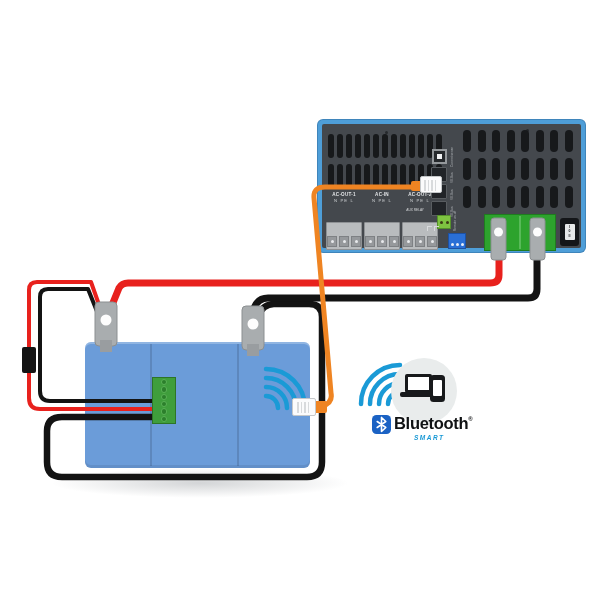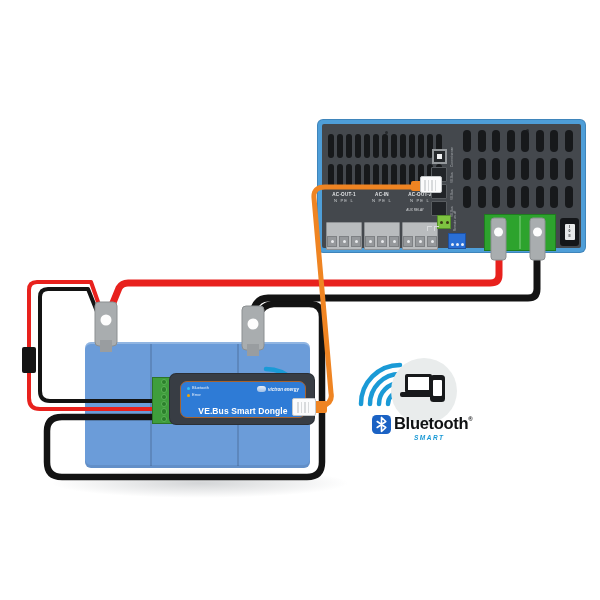--- a/index.html
+++ b/index.html
@@ -277,37 +277,20 @@
   </svg>
 
   <div class="abs" id="green-block">
       <i></i>
       <i></i>
       <i></i>
       <i></i>
       <i></i>
       <i></i>
     </div>
-  <div class="abs" id="dongle">
-    <div class="abs" id="dongle-label">
-      <div class="abs led-row" style="left:6px;top:4px;">
-        <span class="led" style="background:#35c1f1;"></span>
-        <span class="led-txt">Bluetooth</span>
-      </div>
-      <div class="abs led-row" style="left:6px;top:11px;">
-        <span class="led" style="background:#f0a500;"></span>
-        <span class="led-txt">Error</span>
-      </div>
-      <div class="abs" id="brand">
-        <span id="brand-mark"></span>
-        <span id="brand-txt">victron energy</span>
-      </div>
-      <div class="abs" id="dongle-title">VE.Bus Smart Dongle</div>
-    </div>
-  </div>
   <div class="abs" id="dongle-boot"></div>
   <div class="abs" id="dongle-plug"></div>
 
   <div class="abs" id="bt-circle"></div>
   <div class="abs" id="laptop-base"></div>
   <div class="abs" id="laptop-screen"></div>
   <div class="abs" id="phone"></div>
   <div class="abs" id="phone-screen"></div>
 
   <div class="abs" id="bt-logo">

